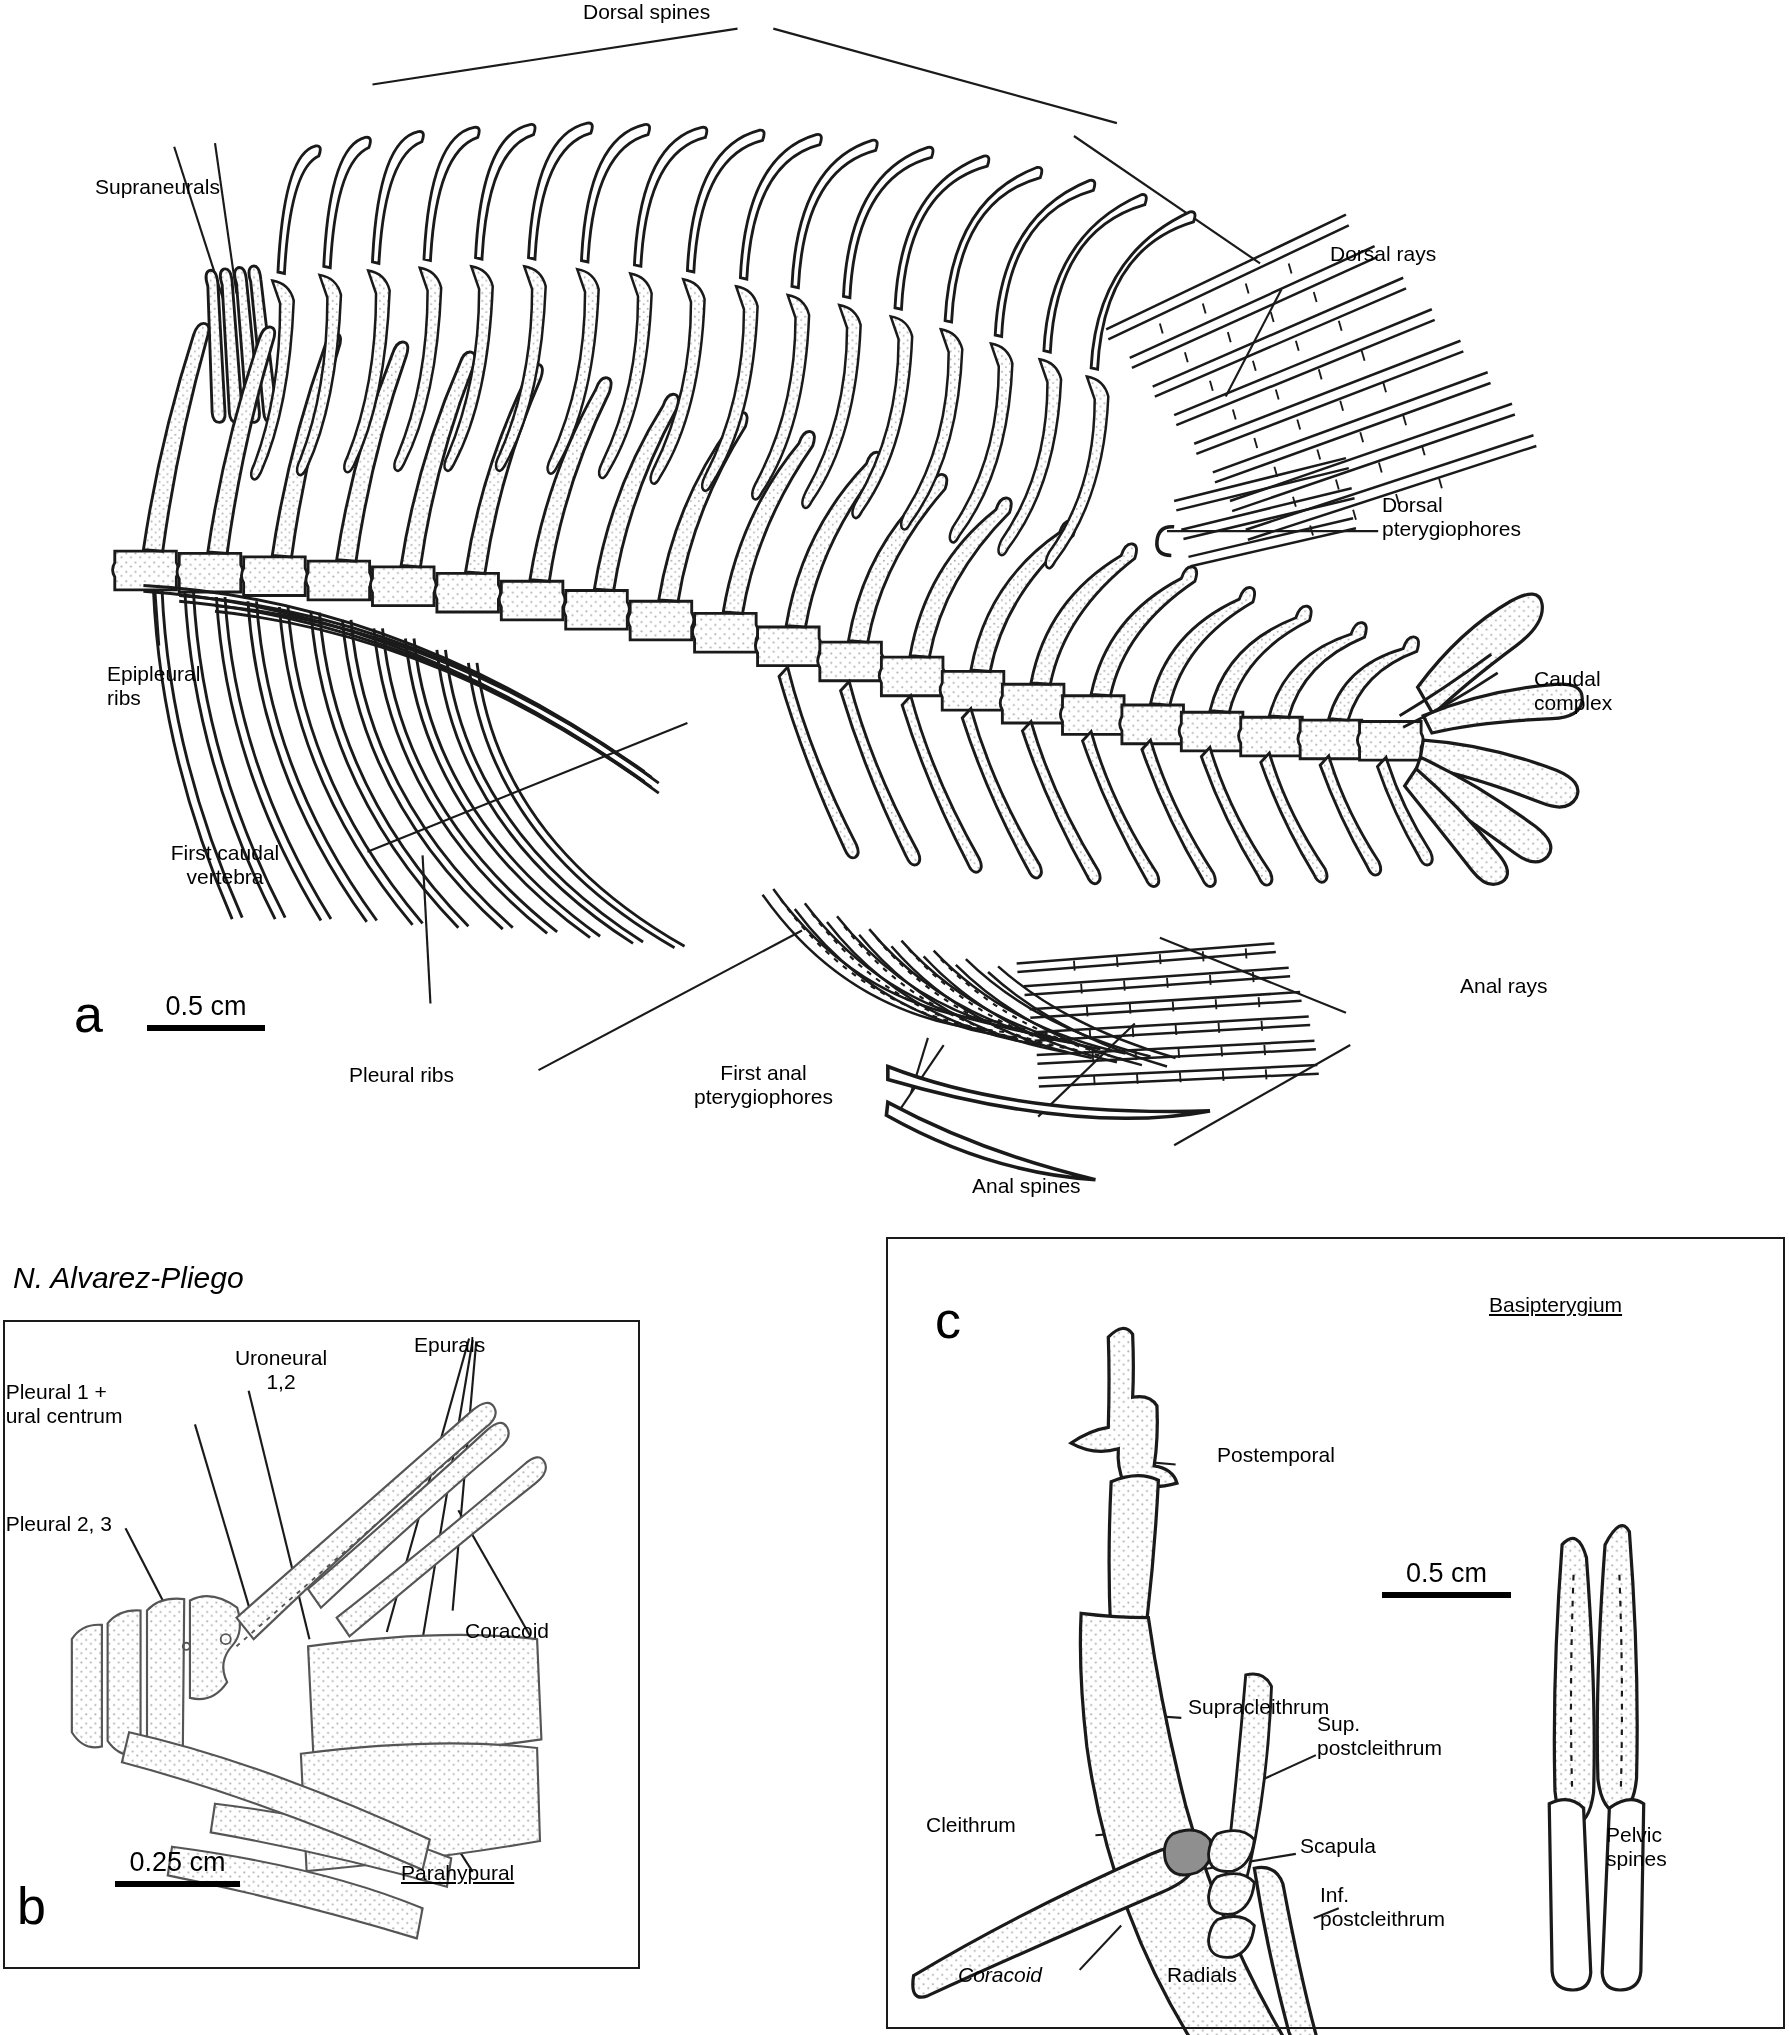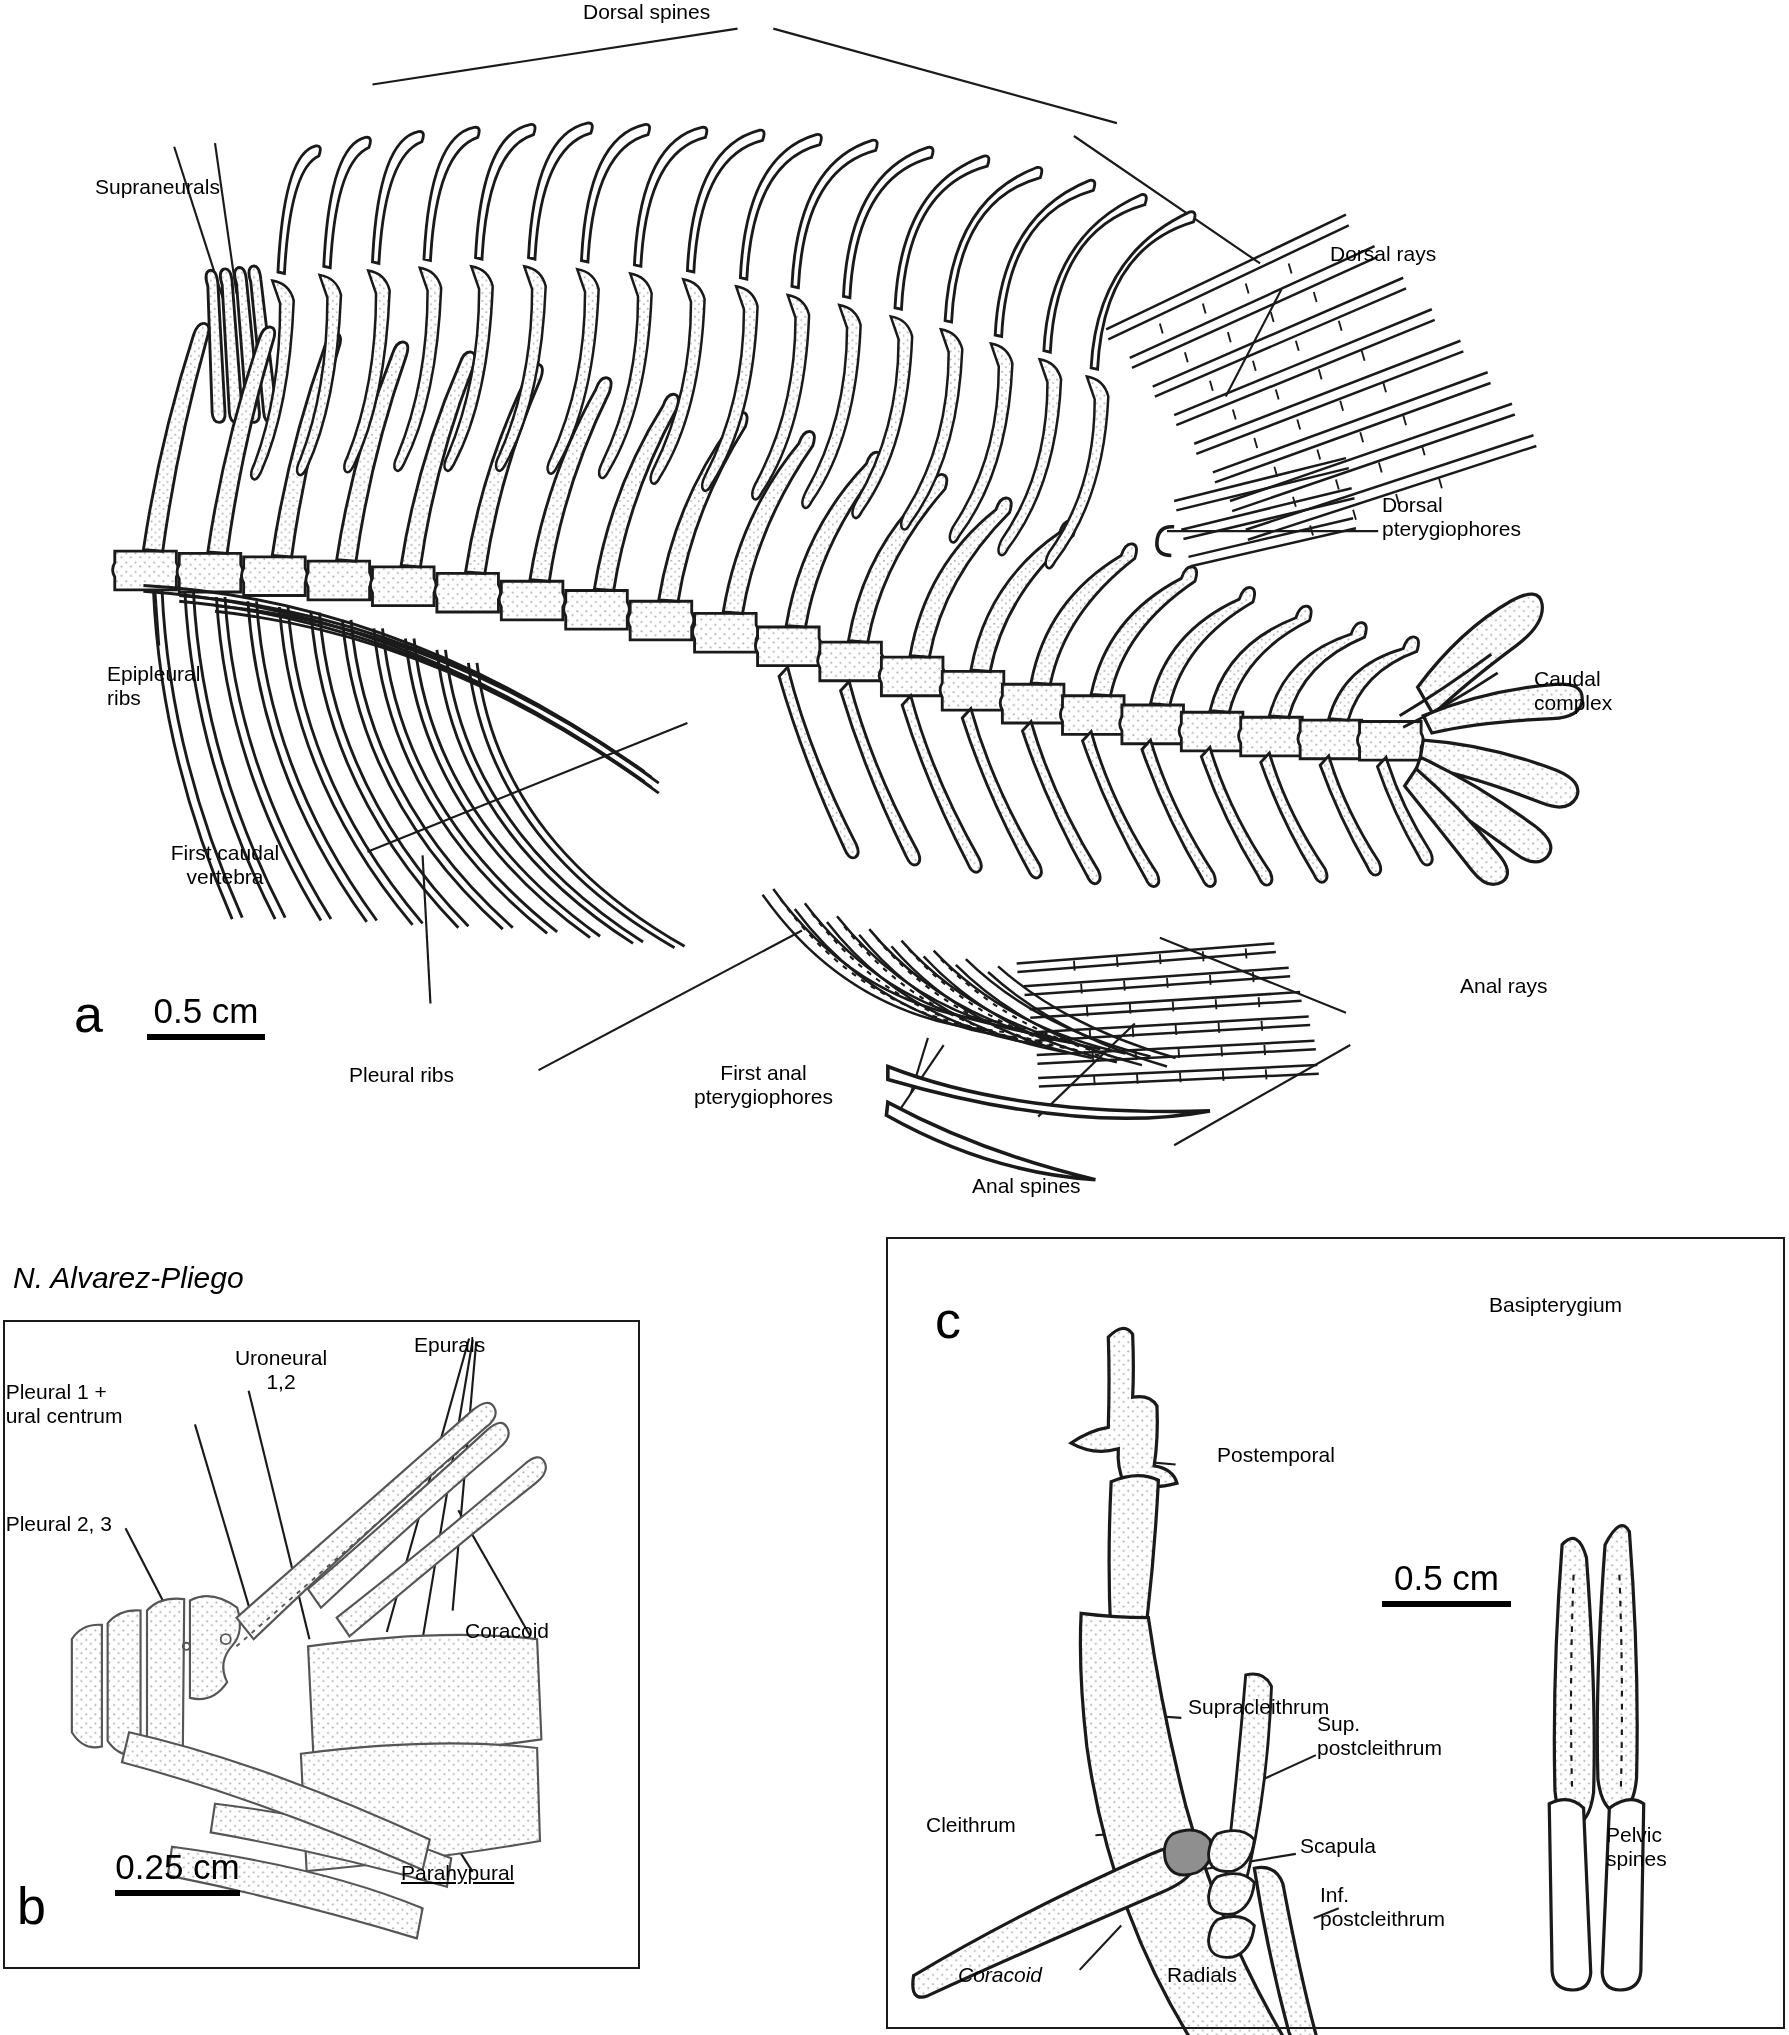--- a/index.html
+++ b/index.html
@@ -6,21 +6,21 @@
   body{width:1790px;height:2035px;position:relative;
        font-family:"Liberation Sans","DejaVu Sans",sans-serif;color:#000;}
   .fig{position:absolute;inset:0;}
   svg{display:block;}
   .lbl{position:absolute;font-size:21px;line-height:1.12;color:#000;white-space:pre;}
   .lbl.c{text-align:center;}
   .panel-letter{position:absolute;font-size:52px;font-weight:400;}
   .credit{position:absolute;font-size:30px;font-style:italic;}
   .scalebar{position:absolute;}
   .scalebar .bar{height:6.4px;background:#000;width:100%;}
-  .scalebar .txt{font-size:35px;text-align:center;padding-bottom:2.9px;}
+  .scalebar .txt{font-size:27px;text-align:center;padding-bottom:2.9px;}
   .box{position:absolute;border:2.9px solid #1a1a1a;box-sizing:border-box;}
 </style>
 </head>
 <body>
 
 <div class="fig">
 
 <svg width="1790" height="2035" viewBox="0 0 2500 2843">
   <defs>
     <pattern id="stip" width="13" height="13" patternUnits="userSpaceOnUse">
@@ -580,21 +580,21 @@
 <div class="panel-letter" style="left:17px;top:1876px;">b</div>
 <div class="scalebar" style="left:115px;top:1847px;width:125px;">
   <div class="txt">0.25 cm</div>
   <div class="bar"></div>
 </div>
 
 <div class="panel-letter" style="left:935px;top:1290px;">c</div>
 
 <div class="lbl" style="left:1180px;top:1443px;margin-left:37px;">Postemporal</div>
 <div class="lbl" style="left:1188px;top:1695px;">Supracleithrum</div>
-<div class="lbl" style="left:1489px;top:1293px;">Basipterygium</div>
+<div class="lbl" style="left:1489px;top:1293px;text-decoration:underline;">Basipterygium</div>
 <div class="lbl" style="left:926px;top:1813px;">Cleithrum</div>
 <div class="lbl" style="left:1317px;top:1712px;">Sup.
 postcleithrum</div>
 <div class="lbl" style="left:1300px;top:1834px;">Scapula</div>
 <div class="lbl" style="left:1320px;top:1883px;">Inf.
 postcleithrum</div>
 <div class="lbl" style="left:958px;top:1963px;font-style:italic;">Coracoid</div>
 <div class="lbl" style="left:1167px;top:1963px;">Radials</div>
 <div class="lbl" style="left:1606px;top:1823px;">Pelvic
 spines</div>

